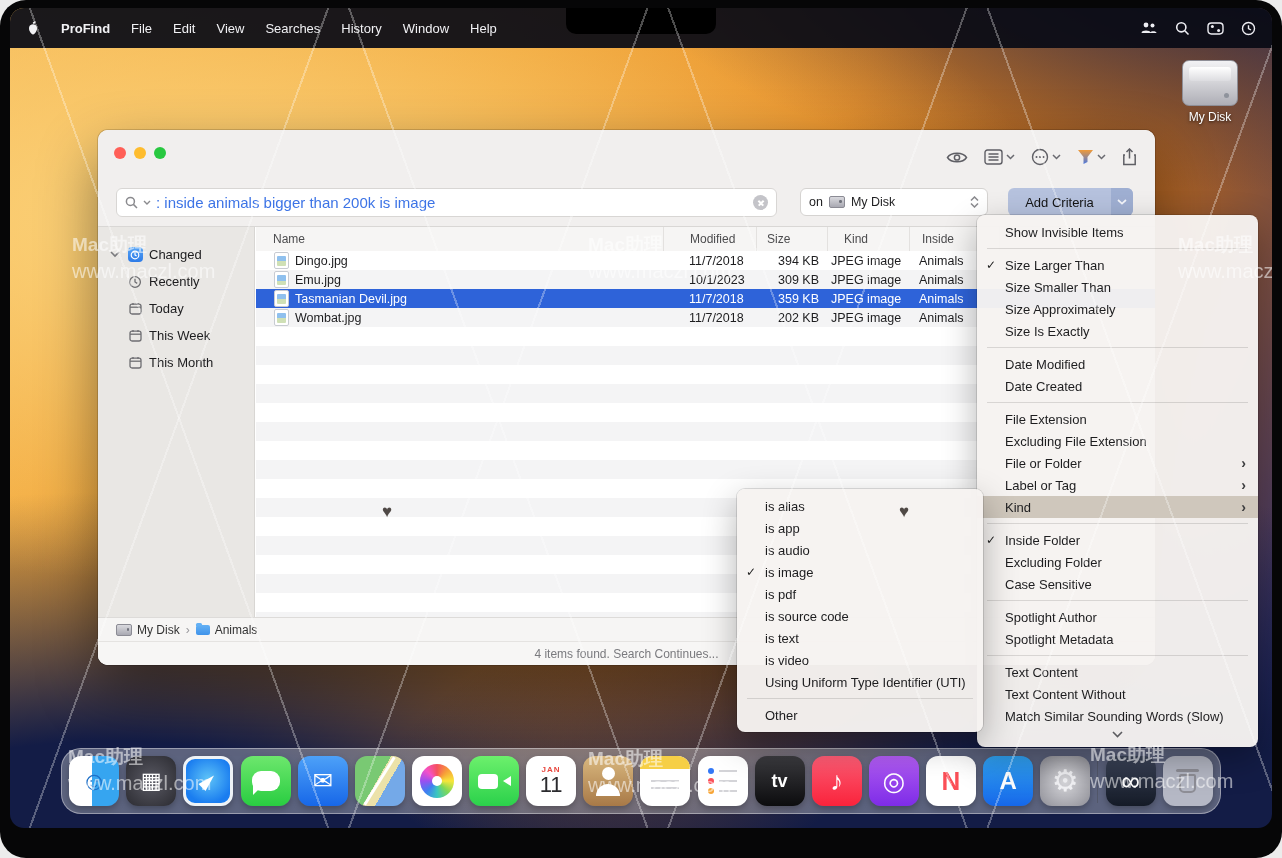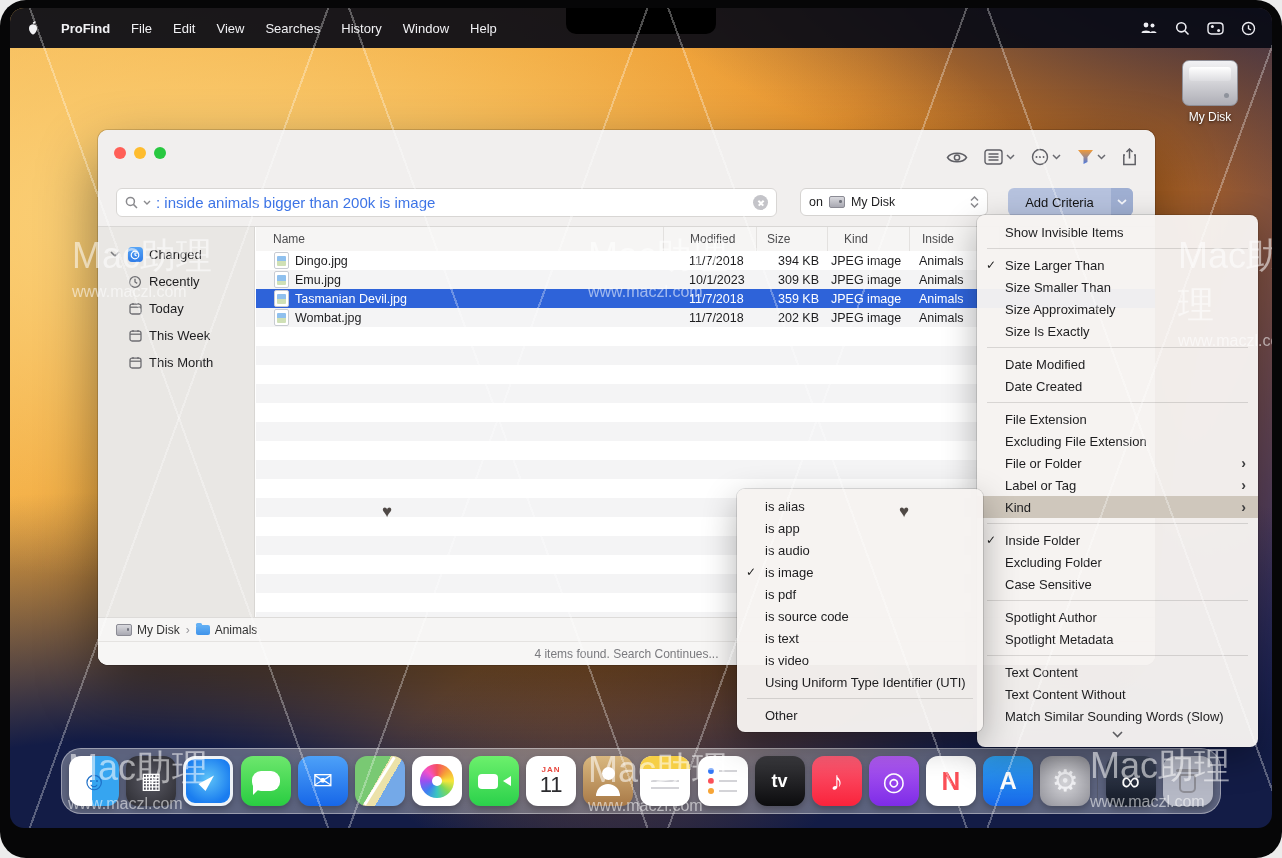--- a/index.html
+++ b/index.html
@@ -162,22 +162,22 @@
   .icon-trash::before{content:"";position:absolute;top:18px;width:17px;height:19px;border:2px solid #8e8e96;
     border-radius:2px 2px 5px 5px;box-sizing:border-box;}
   .icon-trash::after{content:"";position:absolute;top:13px;width:23px;height:2.5px;background:#8e8e96;border-radius:2px;}
   
   .wm-overlay{position:absolute;inset:0;z-index:100;pointer-events:none;}
   .wm-lines1{position:absolute;inset:0;
     background:repeating-linear-gradient(70deg,transparent 0 298px,rgba(255,255,255,.30) 298px 300px);}
   .wm-lines2{position:absolute;inset:0;
     background:repeating-linear-gradient(110deg,transparent 0 298px,rgba(255,255,255,.30) 298px 300px);}
   .wm-block{position:absolute;color:rgba(255,255,255,.55);}
-  .wm-title{font-size:36px;font-weight:400;}
-  .wm-url{font-size:16px;margin-top:2px;}
+  .wm-title{font-size:19px;font-weight:700;}
+  .wm-url{font-size:20px;margin-top:2px;}
   .wm-heart{position:absolute;font-size:17px;color:rgba(38,30,26,.8);}
   svg{display:block;}
 </style>
 </head>
 <body>
 
 <div class="bezel"></div>
 <div class="screen">
 
   <div class="menubar">

